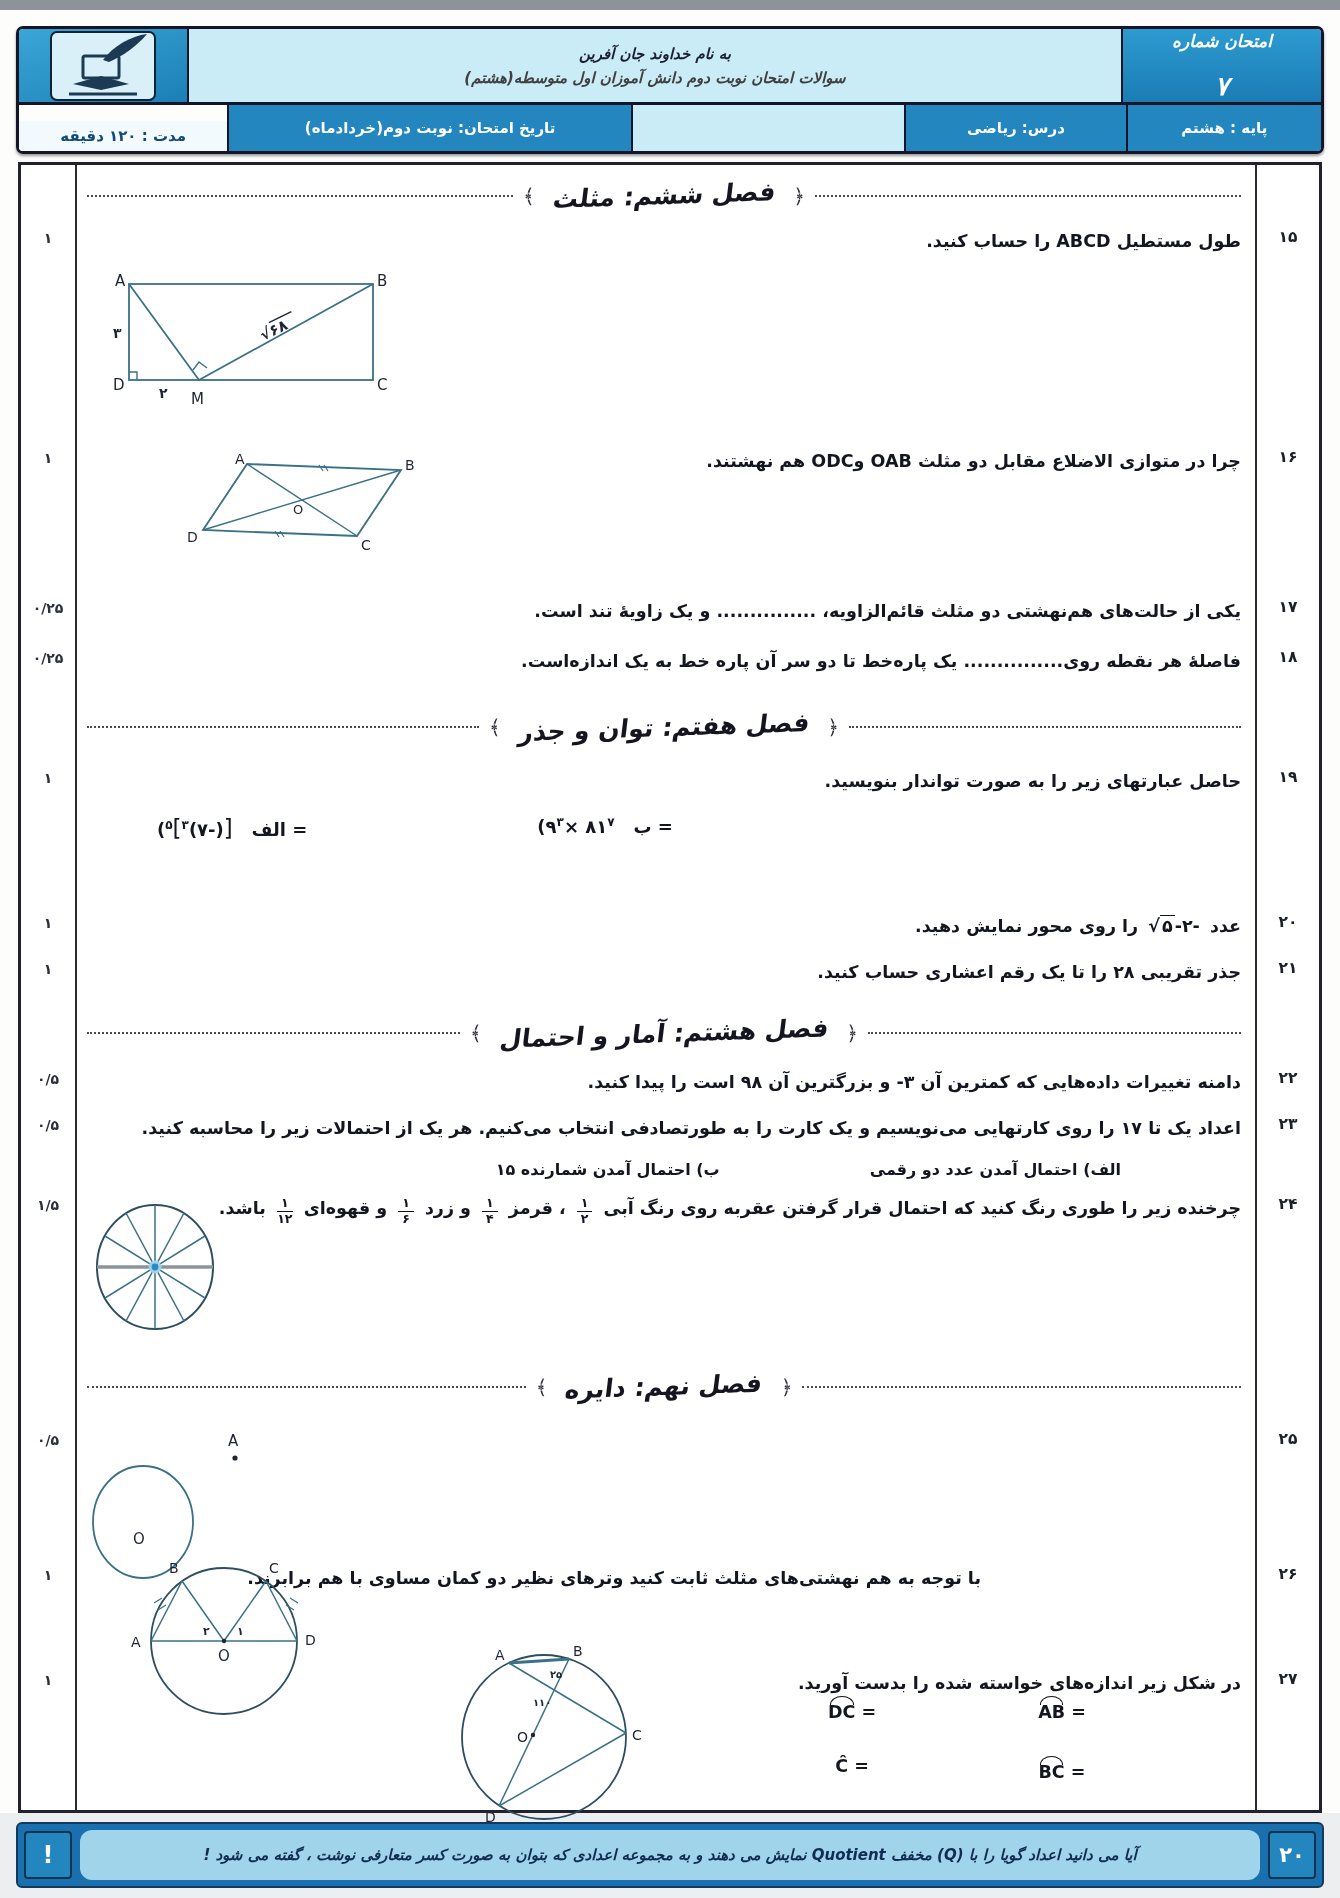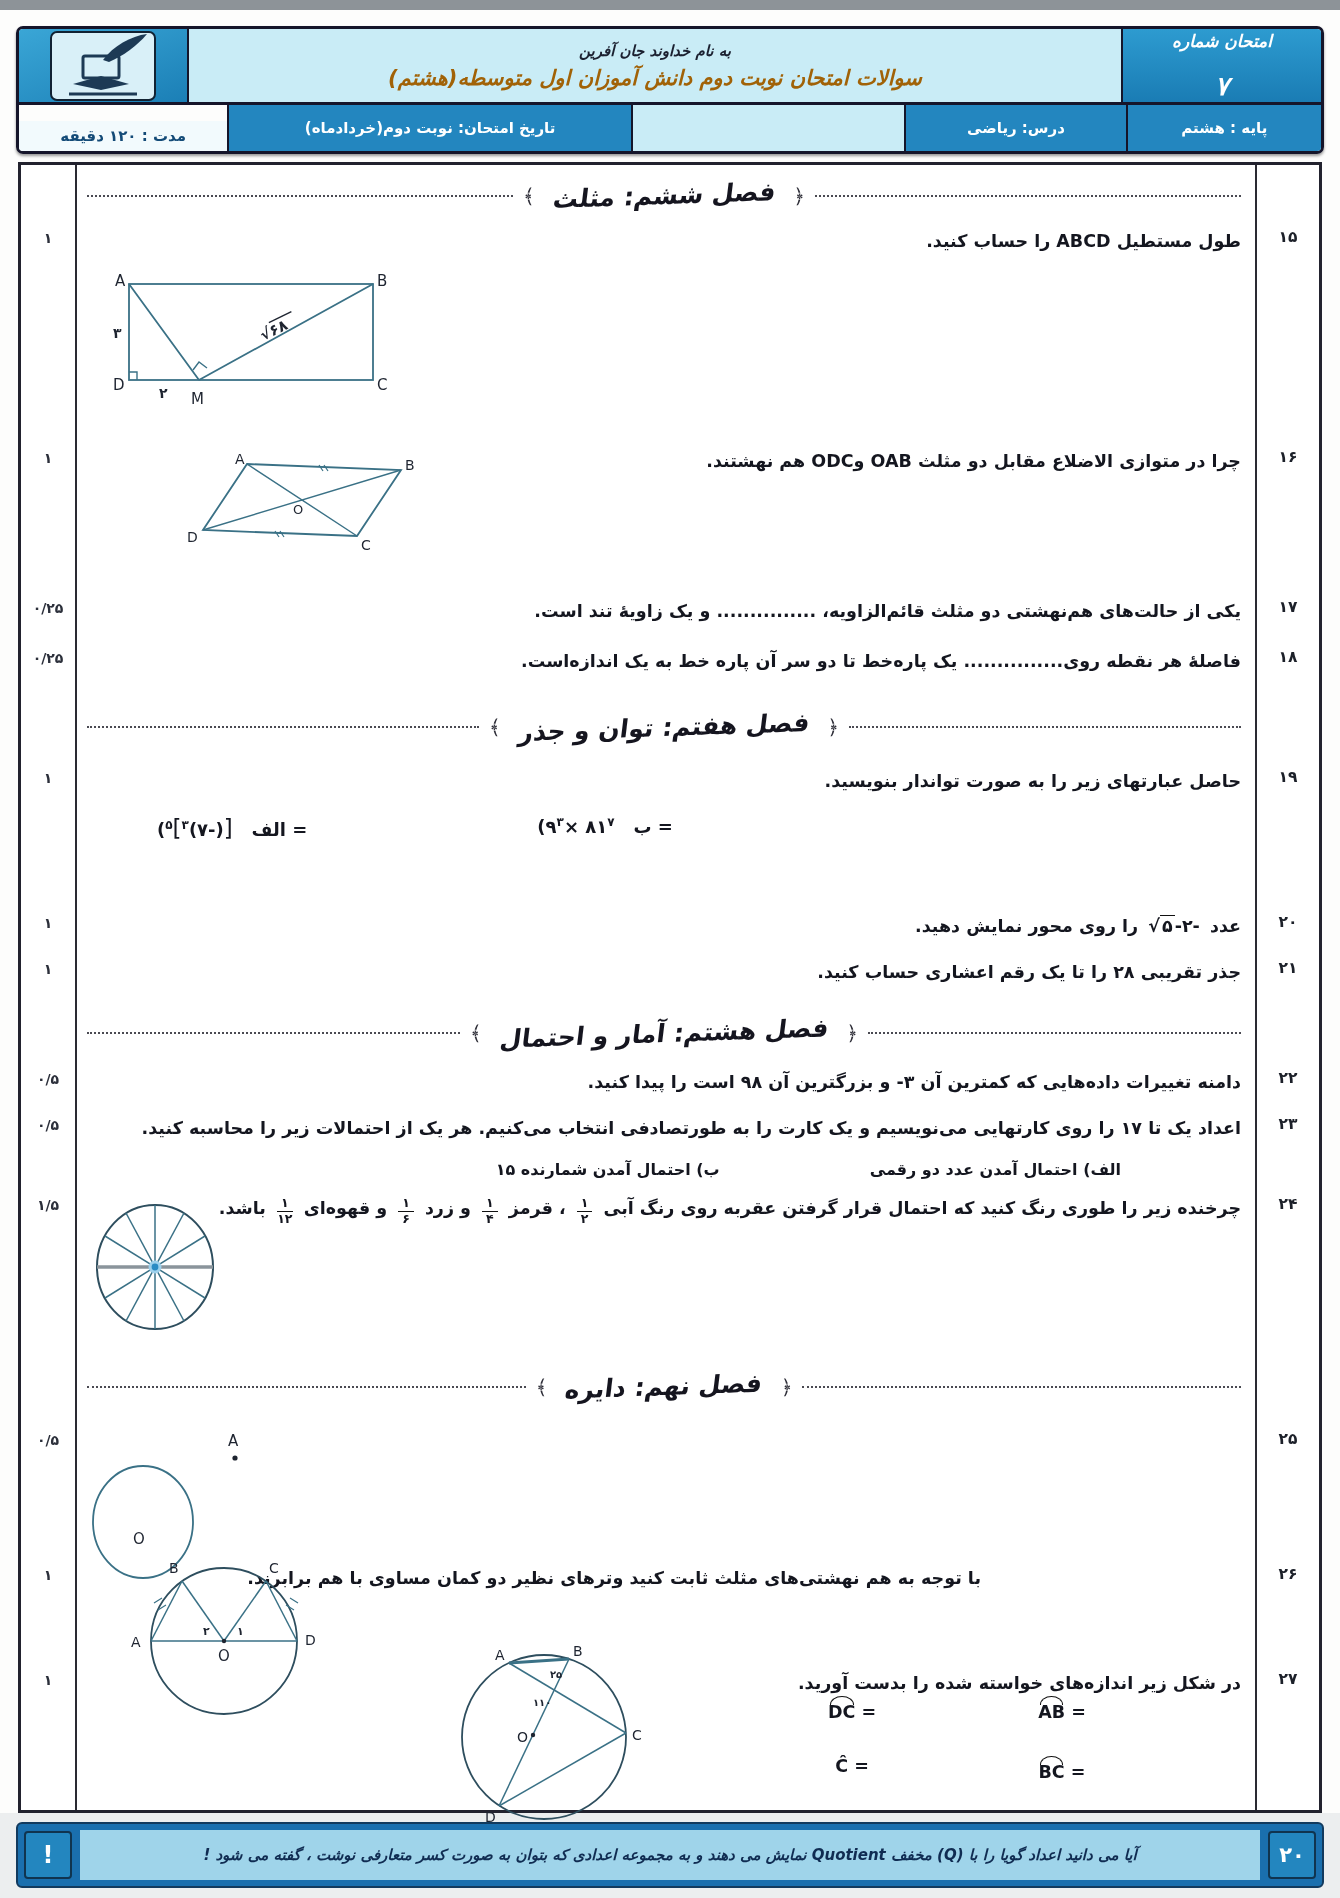--- a/index.html
+++ b/index.html
@@ -10,21 +10,21 @@
   .topstrip { height:10px; background:#8d9398; }
   .page { background:#fdfdfc; margin:0; padding-top:16px; }
 
   
   .hdr { margin:0 16px; border:3px solid #15152a; border-radius:7px; overflow:hidden;
          box-shadow:0 2px 3px rgba(0,0,0,.4); }
   .hdr-row1 { display:flex; height:76px; border-bottom:3px solid #15152a;font-style:italic; }
   .hdr-logo { width:170px; background:linear-gradient(160deg,#3aa6d6,#1b7fb6); display:flex; align-items:center; justify-content:center; border-right:2px solid #15152a; }
   .hdr-mid { flex:1; background:#c9ecf6; display:flex; flex-direction:column; align-items:center; justify-content:center; gap:6px; }
   .bismillah { font-size:15px; font-weight:bold; color:#1b2030; }
-  .hdr-title { font-size:21px; font-weight:bold; color:#a16207;text-align:center; }
+  .hdr-title { font-size:15px; font-weight:bold; color:#404040;text-align:center; }
   .hdr-examno { width:200px; background:linear-gradient(180deg,#2d9bd0,#1a7cb4); color:#fff;
     display:flex; flex-direction:column; align-items:center; justify-content:center; gap:20px; border-left:2px solid #15152a; }
   .hdr-examno .lbl { font-size:17px; font-weight:bold; }
   .hdr-examno .num { font-size:26px; font-weight:bold; }
   .hdr-row2 { display:flex; height:46px; }
   .h2cell { display:flex; align-items:center; justify-content:center; font-weight:bold; font-size:15px;
             border-left:2px solid #15152a; }
   .h2cell:first-child { border-left:none; }
   .c-duration { flex-basis:16%; background:#f2fafd; color:#134a77;margin-top:16px; }
   .c-date { flex-basis:31%; background:#2386bf; color:#fff; }
@@ -74,21 +74,21 @@
   .arc::before { content:''; position:absolute; top:0; left:6%; right:6%; height:8px;
                  border:1.6px solid #111; border-bottom:none; border-radius:100% 100% 0 0 / 190% 190% 0 0; }
 
   
   .footer { position:absolute; left:16px; right:16px; bottom:10px; height:66px; background:#1a6fae;
             border-radius:6px; border:2px solid #123a5e; display:flex; align-items:center; padding:6px; gap:8px; }
   .f-sq { width:48px; height:48px; background:#2386bf; border:2px solid #10344f; border-radius:4px;
           color:#fff; display:flex; align-items:center; justify-content:center; font-weight:bold; }
   .f-num { font-size:21px; }
   .f-bang { font-size:24px; }
-  .f-panel { flex:1; height:50px; background:#9fd4ea; border-radius:0; display:flex; align-items:center;
+  .f-panel { flex:1; height:50px; background:#9fd4ea; border-radius:12px; display:flex; align-items:center;
              justify-content:center; }
   .f-text { direction:rtl; font-size:15px; font-weight:bold; font-style:italic; color:#102c52; }
 </style>
 </head>
 <body>
 
 <div class="topstrip"></div>
 <div class="page">
 
   <div class="hdr">

